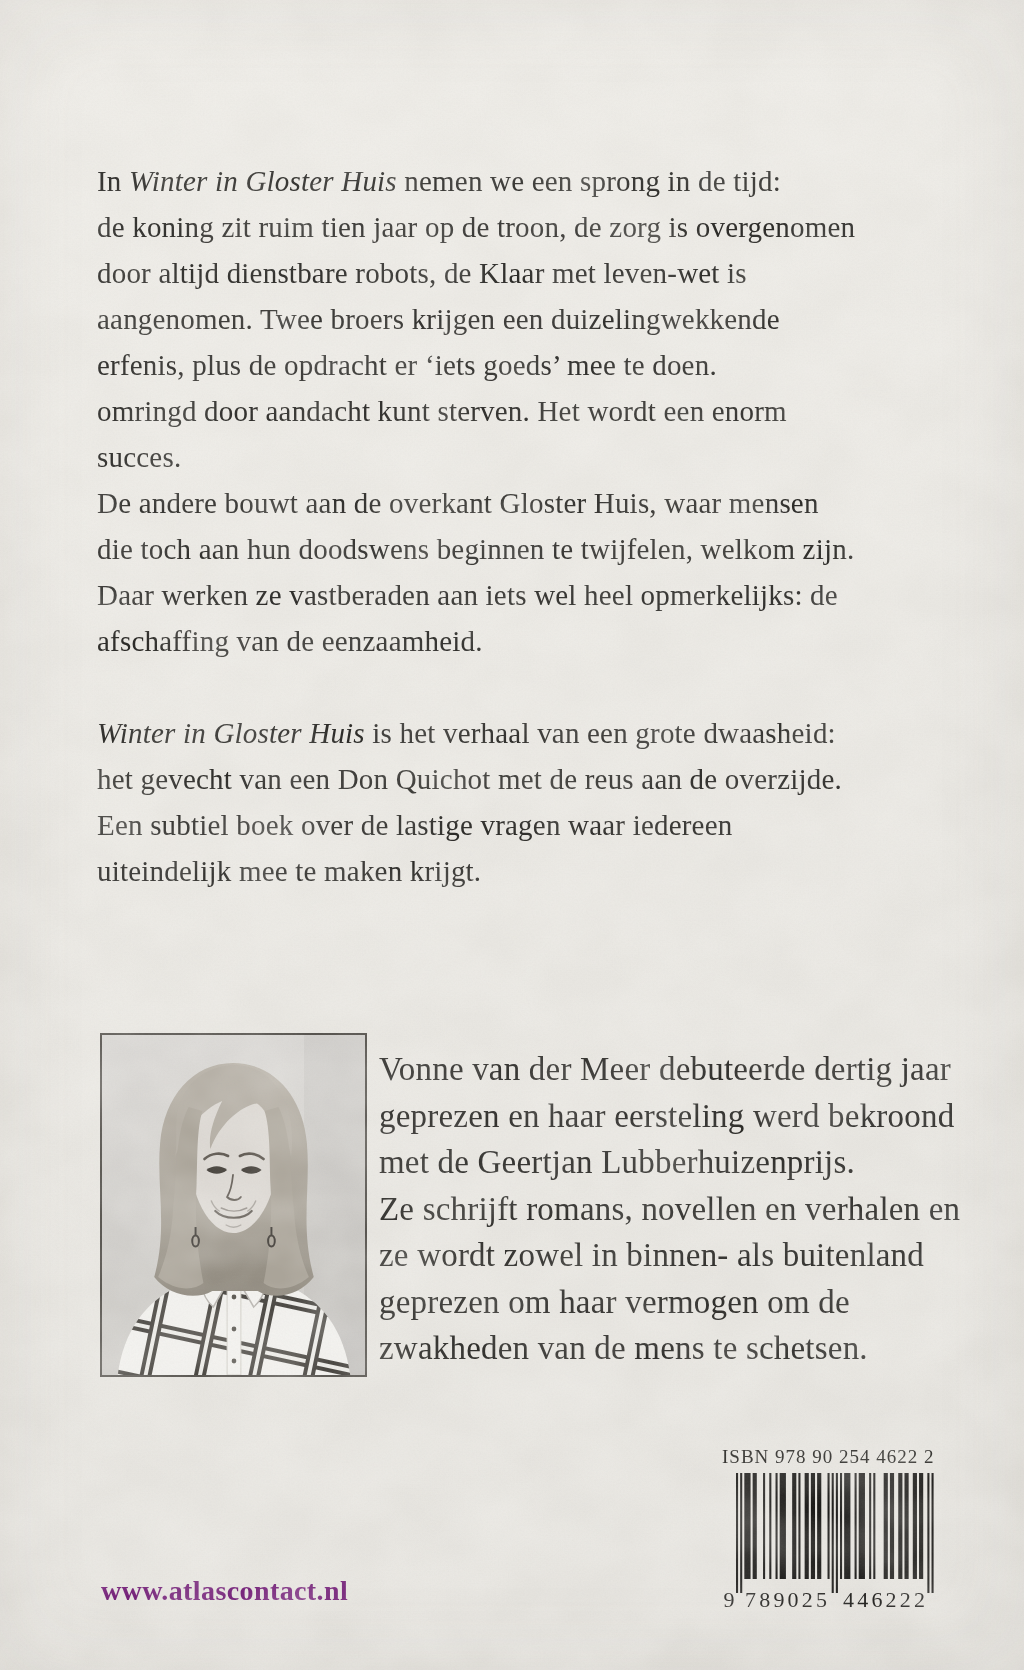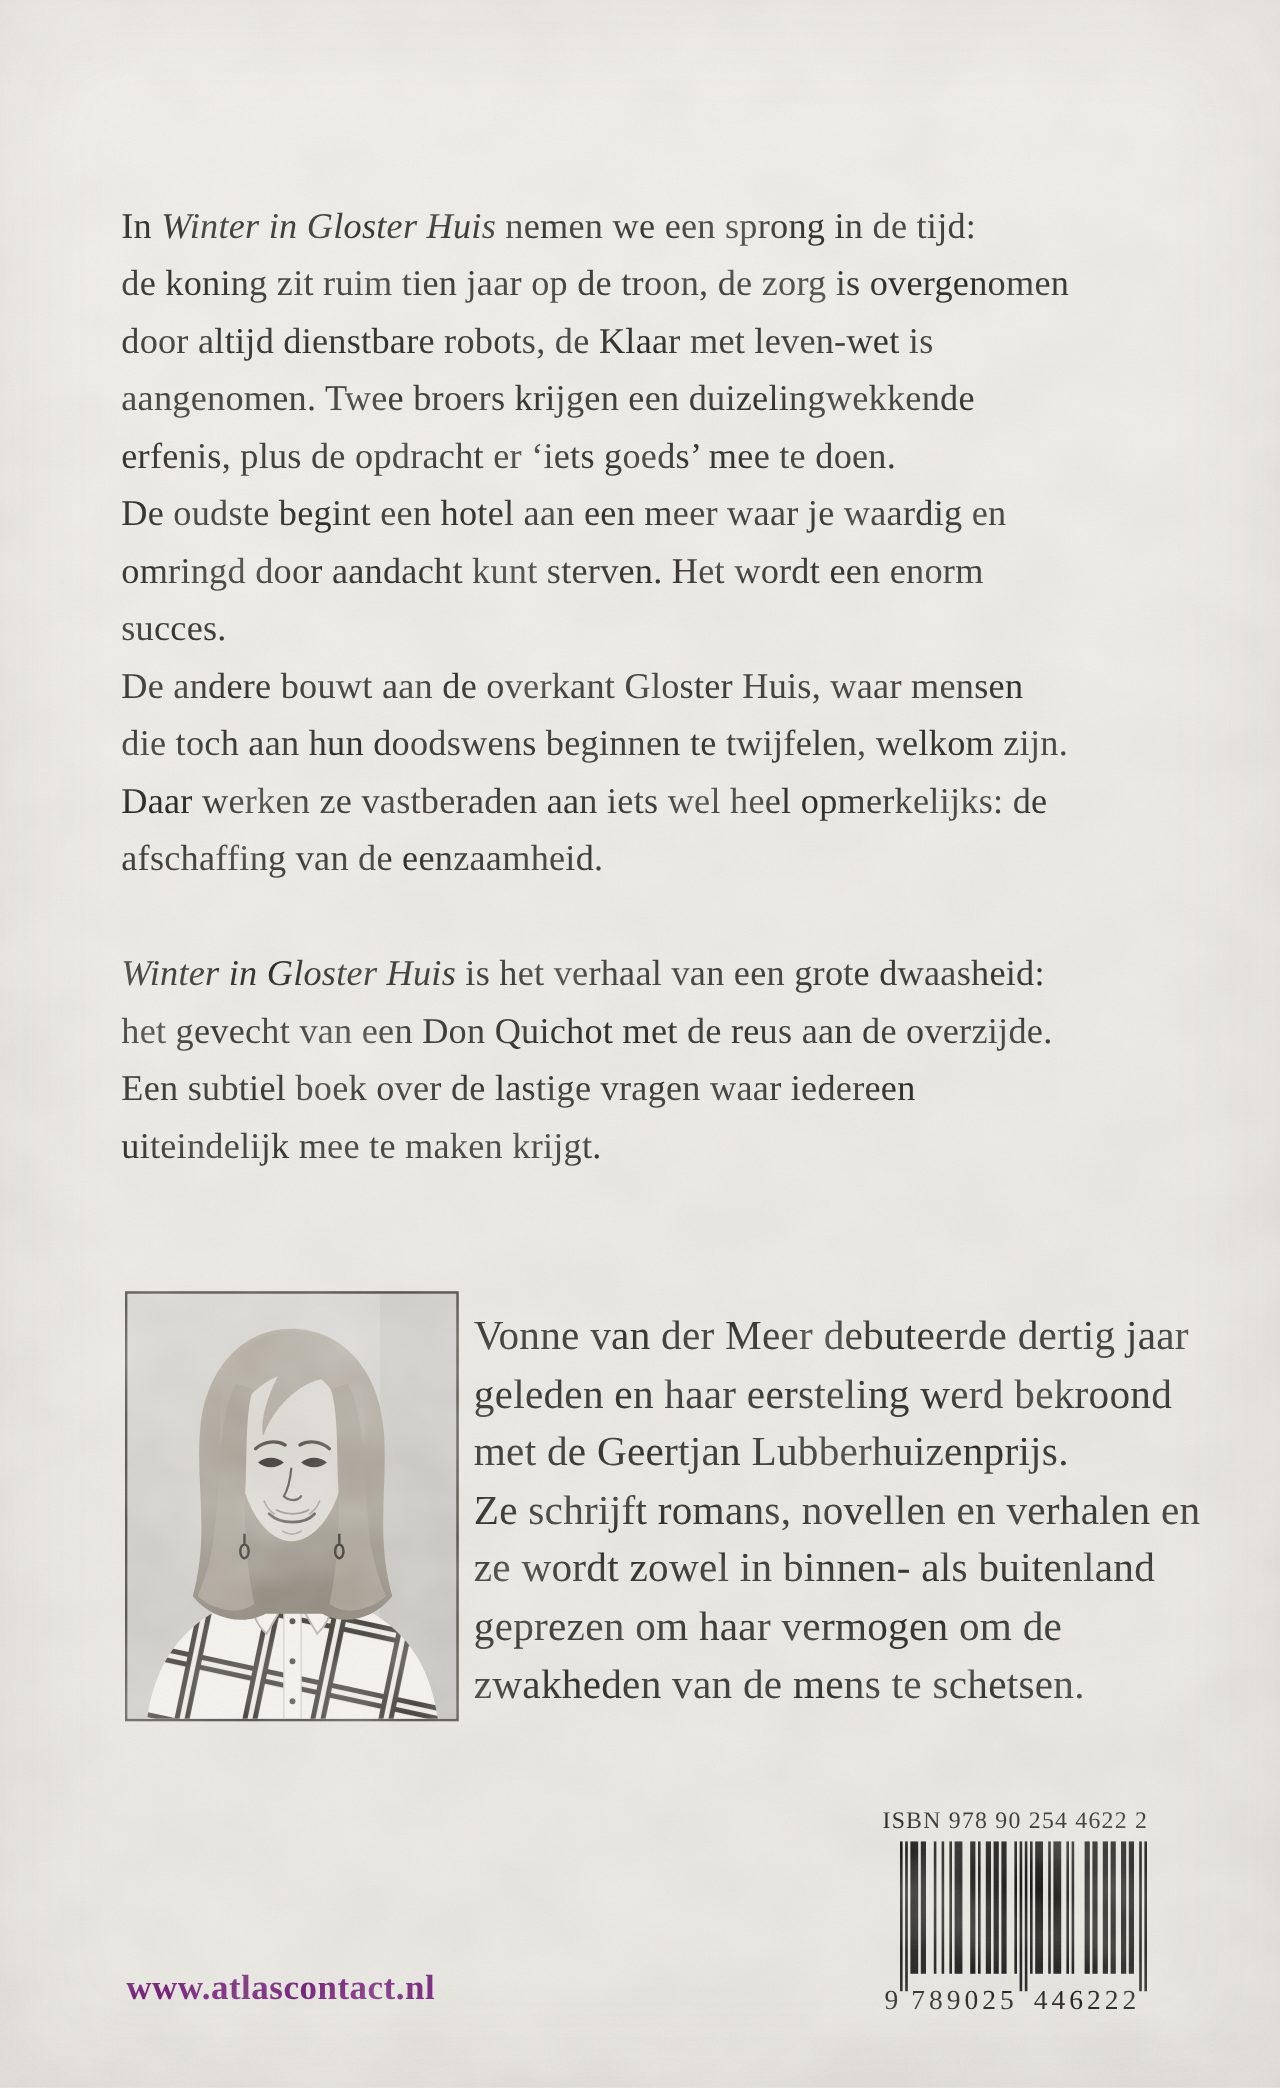--- a/index.html
+++ b/index.html
@@ -32,21 +32,21 @@
   .bio{
     position:absolute;left:379px;top:1046px;z-index:2;
     font-size:33px;line-height:46.5px;letter-spacing:0.2px;
   }
 
   .website{
     position:absolute;left:101px;top:1575px;z-index:2;
     font-size:28px;font-weight:bold;letter-spacing:0.4px;color:#701a75;
   }
 
-  .isbn-block{position:absolute;left:706px;top:1446px;width:212px;text-align:center;z-index:2;}
+  .isbn-block{position:absolute;left:722px;top:1446px;width:212px;text-align:center;z-index:2;}
   .isbn-label{
     font-size:19px;letter-spacing:1px;color:#23221f;
     margin:0 0 5px 0;white-space:nowrap;
   }
   .barcode{display:block;margin:0 auto;}
   .bc-digit{font-family:"Liberation Serif",serif;font-size:22px;fill:#1d1c1a;}
 </style>
 </head>
 <body>
 
@@ -54,21 +54,20 @@
 
   <section class="synopsis">
     <div class="para">
         <div class="line"><span>In </span><span class="it">Winter in Gloster Huis</span><span> nemen we een sprong in de tijd:</span></div>
         <div class="line"><span>de koning zit ruim tien jaar op de troon, de zorg is overgenomen</span></div>
         <div class="line"><span>door altijd dienstbare robots, de Klaar met leven-wet is</span></div>
         <div class="line"><span>aangenomen. Twee broers krijgen een duizelingwekkende</span></div>
         <div class="line"><span>erfenis, plus de opdracht er ‘iets goeds’ mee te doen.</span></div>
       </div>
     <div class="para">
-        <div class="line"><span>De oudste begint een hotel aan een meer waar je waardig en</span></div>
         <div class="line"><span>omringd door aandacht kunt sterven. Het wordt een enorm</span></div>
         <div class="line"><span>succes.</span></div>
       </div>
     <div class="para">
         <div class="line"><span>De andere bouwt aan de overkant Gloster Huis, waar mensen</span></div>
         <div class="line"><span>die toch aan hun doodswens beginnen te twijfelen, welkom zijn.</span></div>
         <div class="line"><span>Daar werken ze vastberaden aan iets wel heel opmerkelijks: de</span></div>
         <div class="line"><span>afschaffing van de eenzaamheid.</span></div>
       </div>
     <div class="para gap">
@@ -140,21 +139,21 @@
         <line x1="95" y1="192" x2="95" y2="200"></line>
           <ellipse cx="95" cy="206" rx="3.4" ry="5.5"></ellipse>
         <line x1="172" y1="192" x2="172" y2="200"></line>
           <ellipse cx="172" cy="206" rx="3.4" ry="5.5"></ellipse>
       </g>
     </svg>
   </figure>
 
   <section class="bio">
       <div class="line"><span>Vonne van der Meer debuteerde dertig jaar</span></div>
-      <div class="line"><span>geleden en haar eersteling werd bekroond</span></div>
+      <div class="line"><span>geprezen en haar eersteling werd bekroond</span></div>
       <div class="line"><span>met de Geertjan Lubberhuizenprijs.</span></div>
       <div class="line"><span>Ze schrijft romans, novellen en verhalen en</span></div>
       <div class="line"><span>ze wordt zowel in binnen- als buitenland</span></div>
       <div class="line"><span>geprezen om haar vermogen om de</span></div>
       <div class="line"><span>zwakheden van de mens te schetsen.</span></div>
     </section>
 
   <div class="website">www.atlascontact.nl</div>
 
   <div class="isbn-block">

